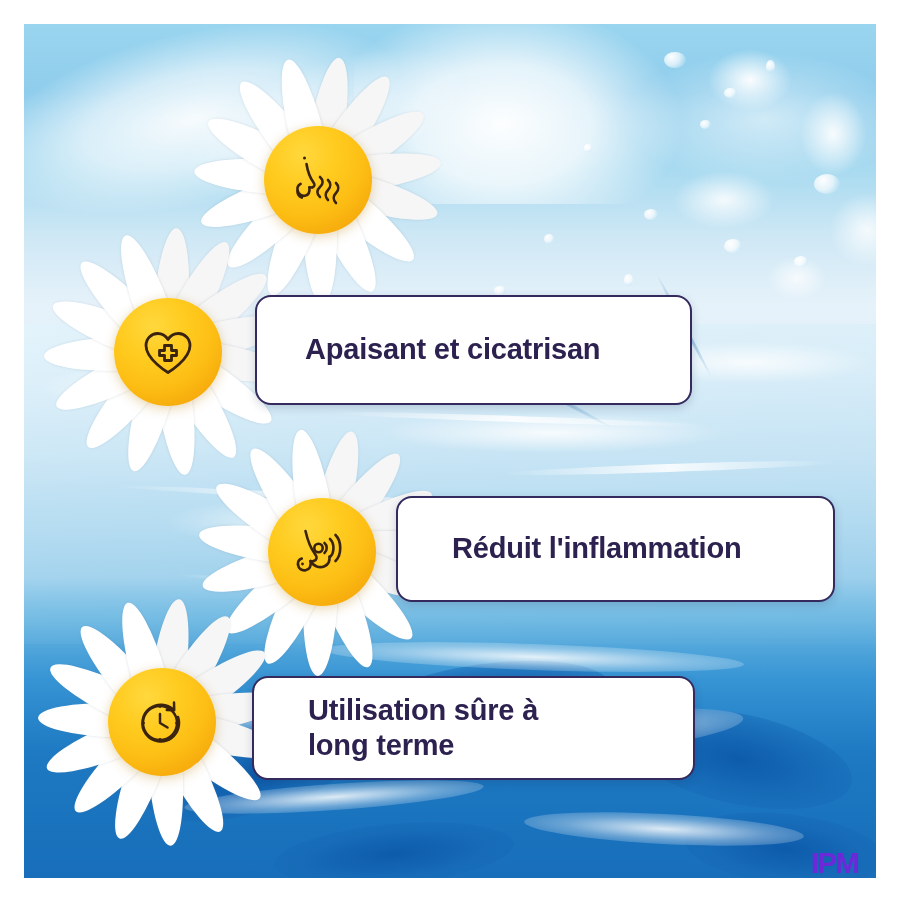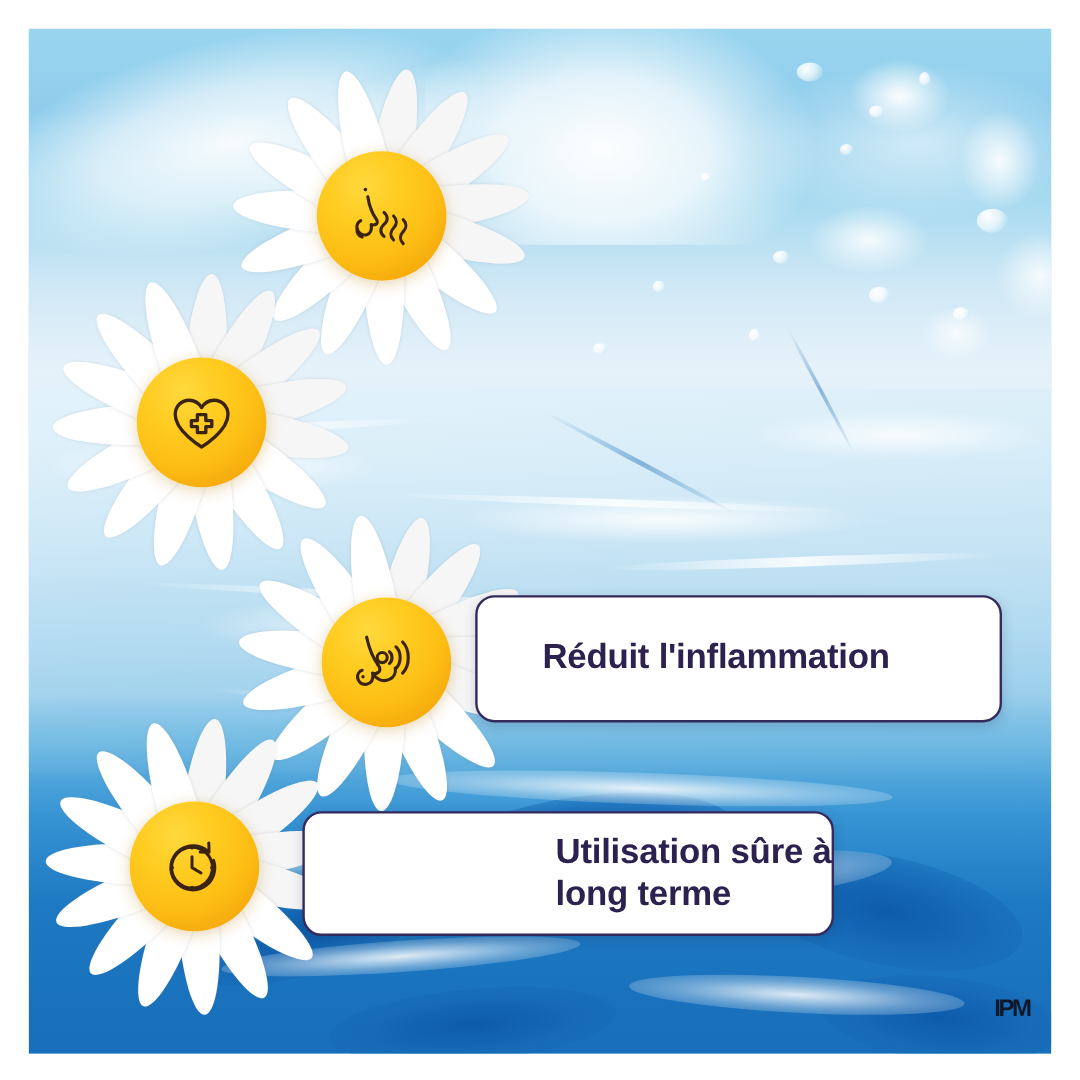--- a/index.html
+++ b/index.html
@@ -203,24 +203,24 @@
     font-size: 29px;
     line-height: 1.22;
     letter-spacing: -0.2px;
     white-space: pre-line;
   }
 
   
   .logo {
     position: absolute;
     right: 18px;
-    bottom: 27px;
-    font-size: 20px;
+    bottom: 0;
+    font-size: 30px;
     font-weight: bold;
-    color: #0f172a;
+    color: #6d28d9;
     letter-spacing: -2px;
     line-height: 1;
     font-family: "Liberation Sans", sans-serif;
   }
 </style>
 </head>
 <body>
 
 <div id="poster">
 
@@ -391,23 +391,26 @@
           <circle cx="12.6" cy="32" r="1.3" fill="#3a2410" stroke="none"></circle>
           <circle cx="45.4" cy="32" r="1.3" fill="#3a2410" stroke="none"></circle>
           <path d="M47 26 C49.5 33.5, 47.2 42.2, 40.6 47 C32.4 53, 20.9 51.2, 14.9 43 C8.9 34.8, 10.7 23.3, 18.9 17.3 C26.2 12, 36 12.8, 42.4 18.5"></path>
           <path d="M43 11.5 L43.2 19.2 L35.8 19"></path>
         </g>
       </svg>
     </div>
   </div>
 
 
+  <div class="card" style="left:255px;top:295px;width:437px;height:110px;padding-left:48px;">
+    <div class="card-text">Apaisant et cicatrisan</div>
+  </div>
 
   <div class="card" style="left:396px;top:496px;width:439px;height:106px;padding-left:54px;">
     <div class="card-text">Réduit l'inflammation</div>
   </div>
 
-  <div class="card" style="left:252px;top:676px;width:443px;height:104px;padding-left:54px;justify-content:flex-end;">
+  <div class="card" style="left:252px;top:676px;width:443px;height:104px;padding-left:54px;">
     <div class="card-text">Utilisation sûre à
 long terme</div>
   </div>
 
 </div>
 
 </body></html>

